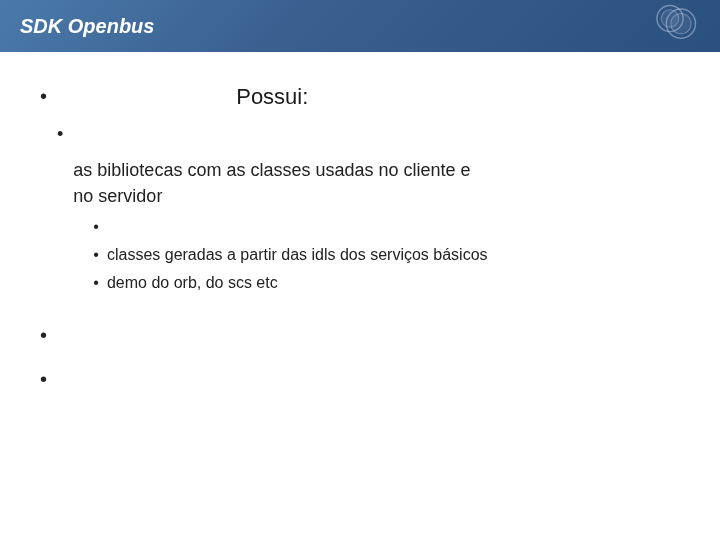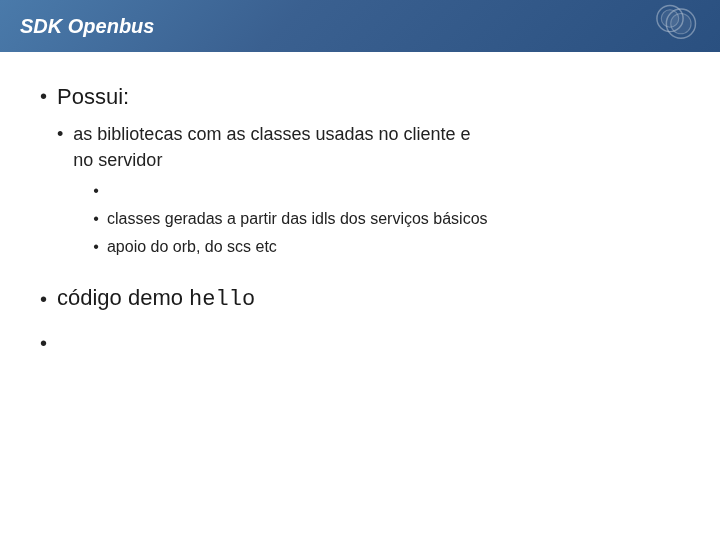--- a/index.html
+++ b/index.html
@@ -123,25 +123,27 @@
     }
 
     .demo-mono {
       font-family: 'Courier New', Courier, monospace;
       font-size: 22px;
     }
 
     .nested-block {
       display: flex;
       flex-direction: column;
+      align-items: center;
     }
 
     .l2-container {
       display: flex;
       flex-direction: column;
+      margin-top: 36px;
     }
 
     .l2-main-text {
       font-size: 18px;
       line-height: 1.45;
     }
   </style>
 </head>
 <body>
 
@@ -174,33 +176,30 @@
               <ul class="level3">
                 <li>
                   <span class="bullet-l3">•</span>
                 </li>
                 <li>
                   <span class="bullet-l3">•</span>
                   <span>classes geradas a partir das idls dos serviços básicos</span>
                 </li>
                 <li>
                   <span class="bullet-l3">•</span>
-                  <span>apoio do orb, do scs etc</span>
+                  <span>demo do orb, do scs etc</span>
                 </li>
               </ul>
             </div>
           </li>
         </ul>
       </div>
     </li>
 
     <li>
       <span class="bullet-l1">•</span>
-      <span class="demo-text">
-        código demo <span class="demo-mono">hello</span>
-      </span>
     </li>
 
     <li>
       <span class="bullet-l1">•</span>
     </li>
   </ul>
 </div>
 
 </body></html>

